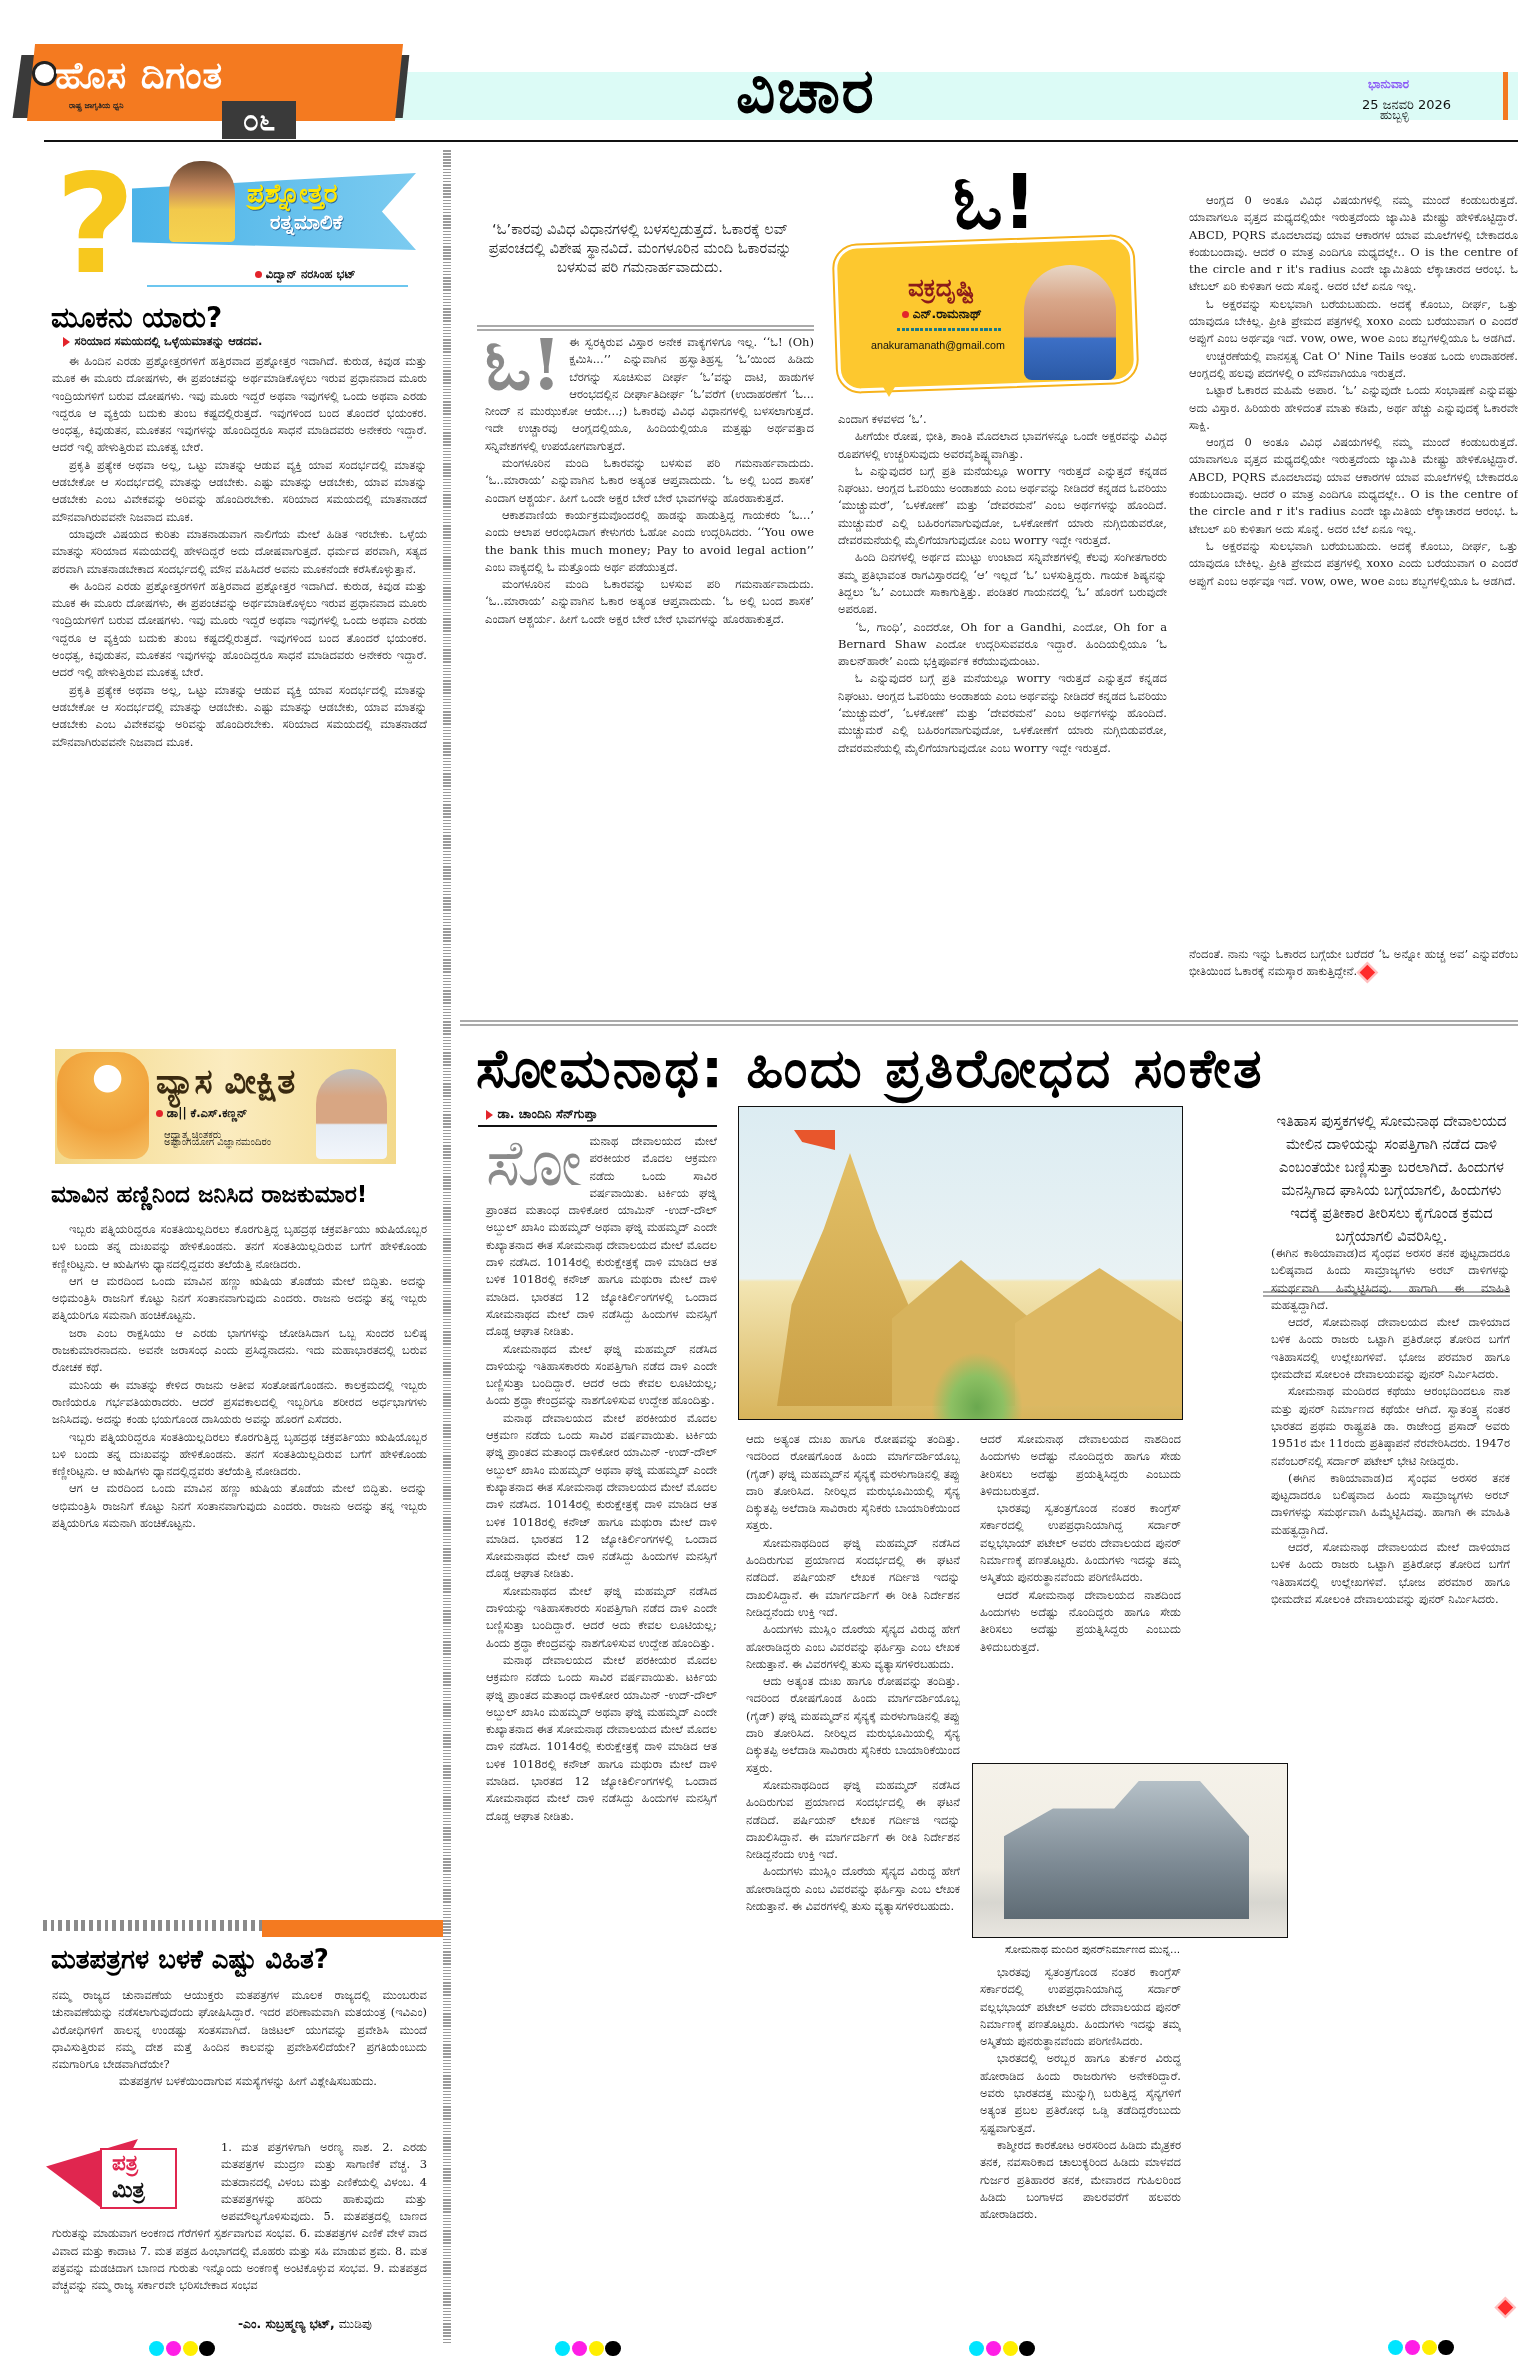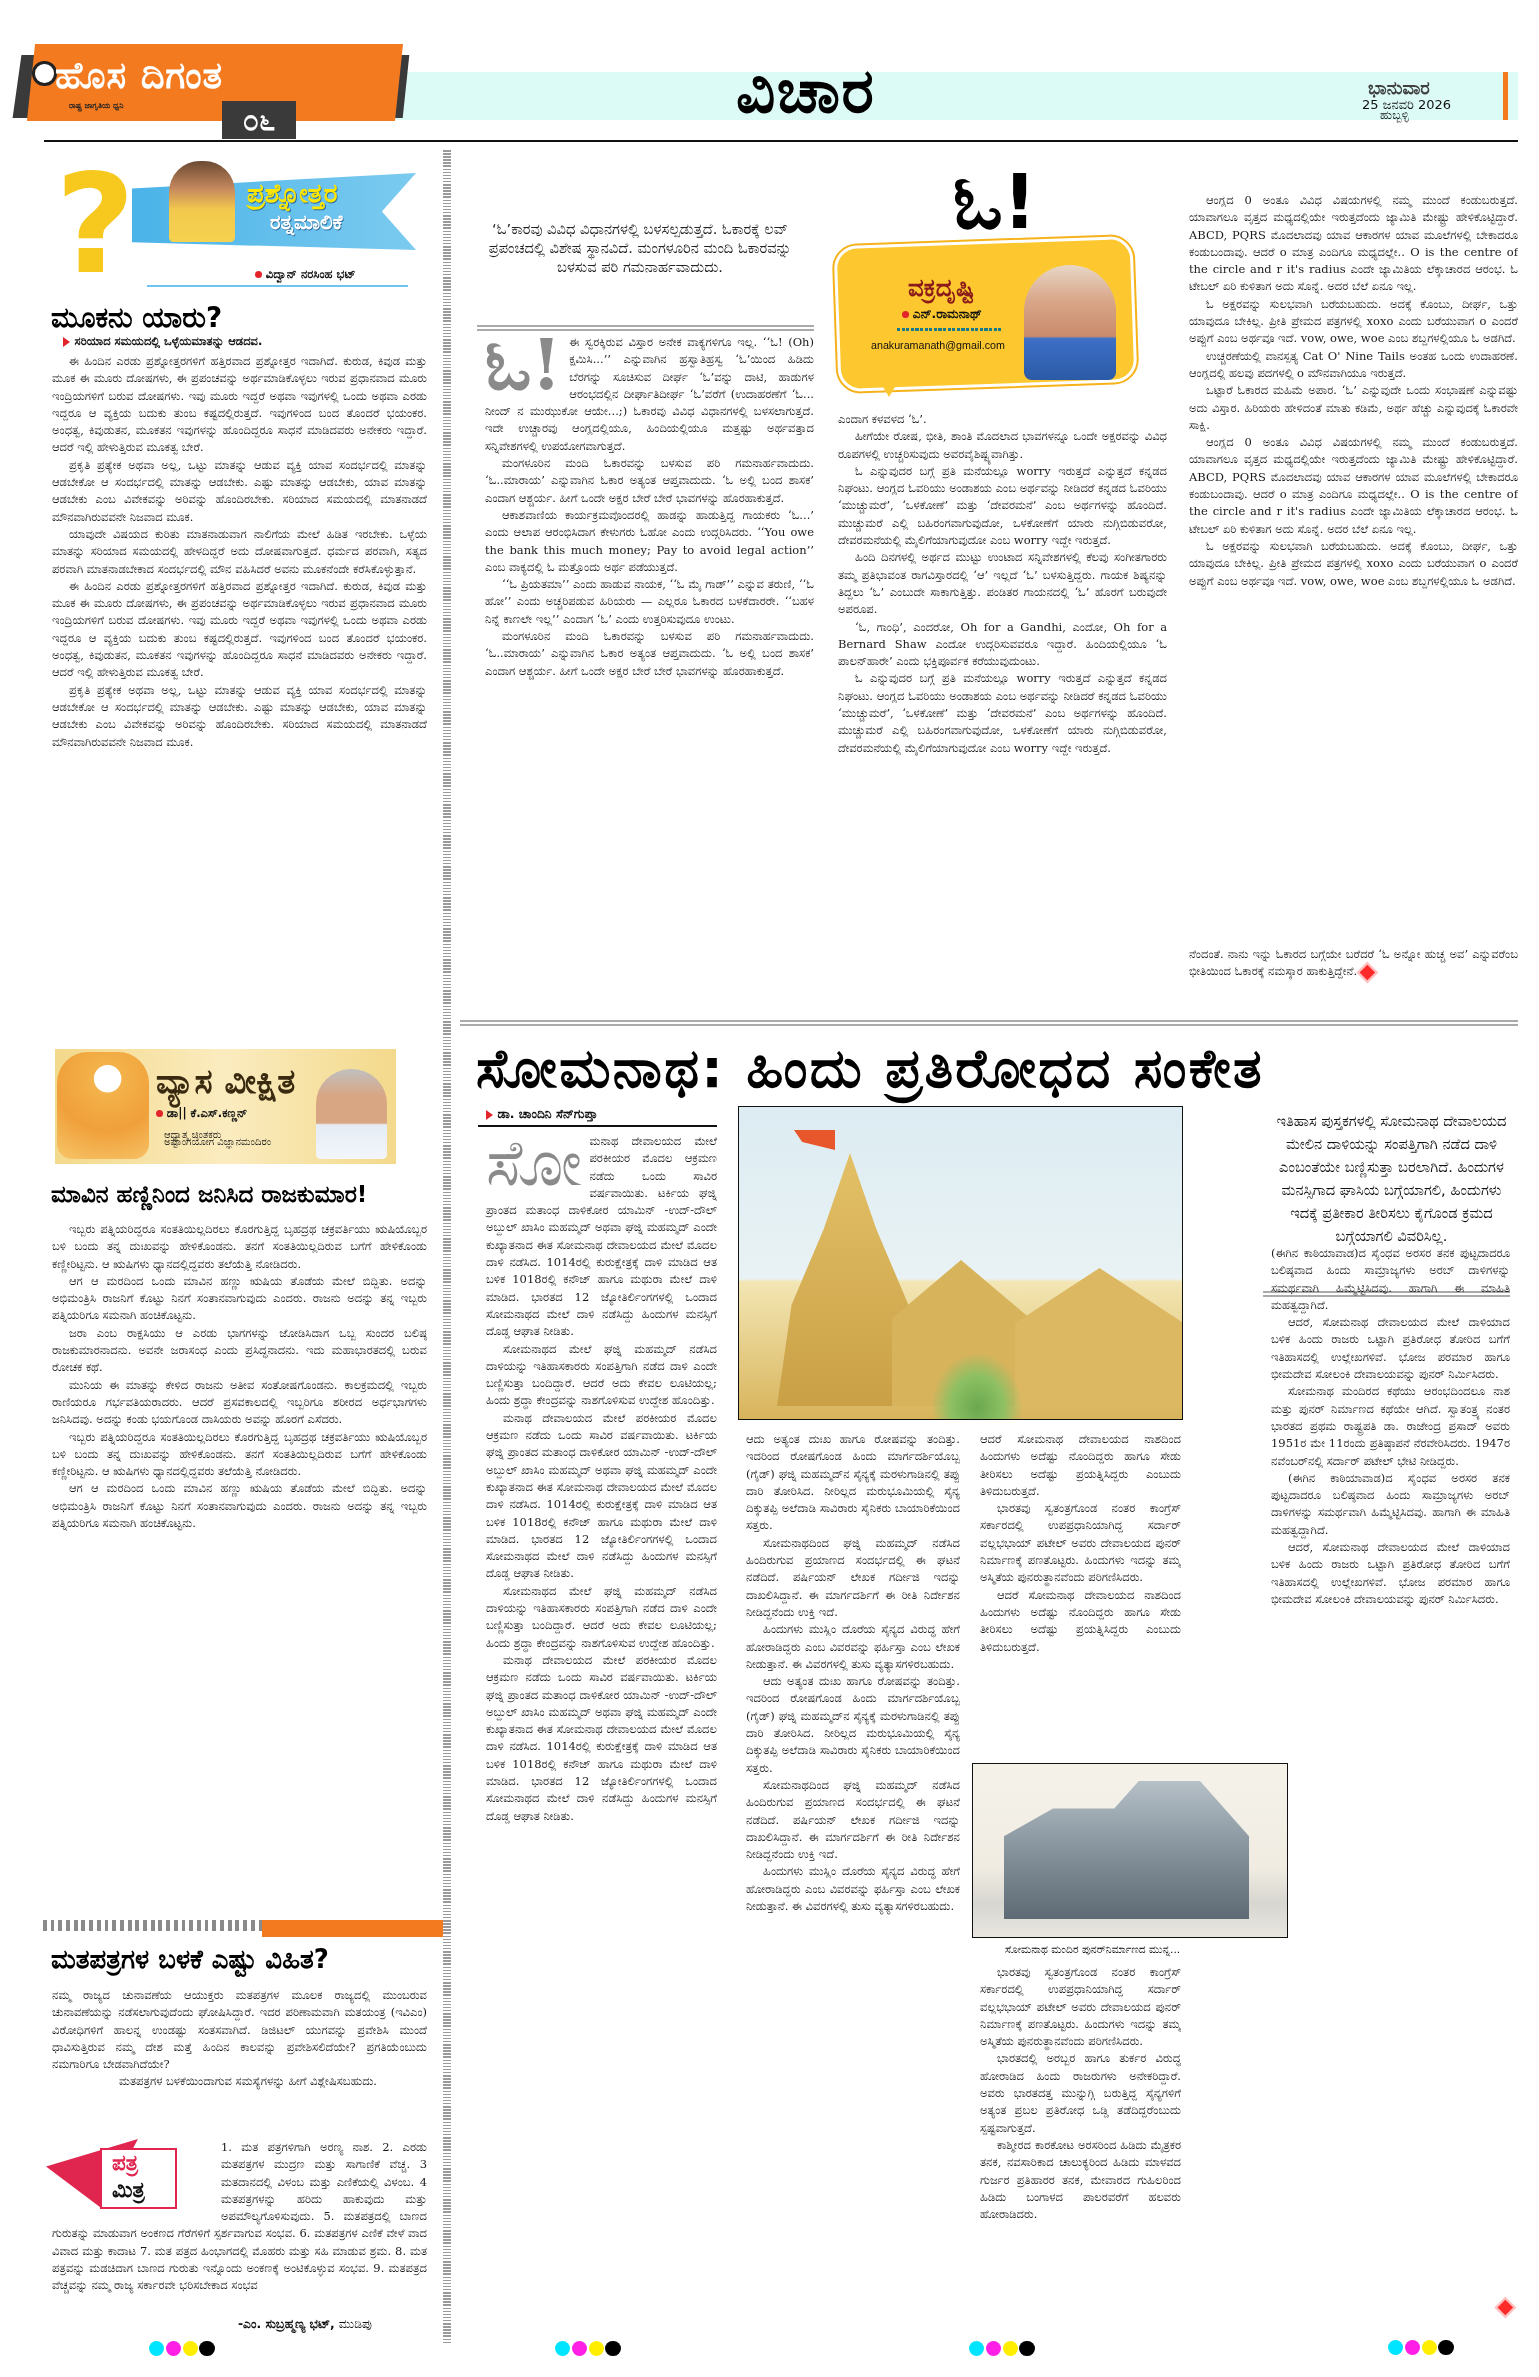--- a/index.html
+++ b/index.html
@@ -11,21 +11,21 @@
 .mh-band{position:absolute;left:100px;top:72px;width:1418px;height:48px;background:#dcfbf6;}
 .mh-orange-bar{position:absolute;left:1503px;top:72px;width:4.6px;height:48px;background:#f47a20;}
 .logo-back{position:absolute;left:17px;top:55px;width:90px;height:63px;background:#3a3a3a;transform:skewX(-8deg);}
 .logo-back2{position:absolute;left:383px;top:55px;width:23px;height:63px;background:#3a3a3a;transform:skewX(-6deg);}
 .logo-box{position:absolute;left:31px;top:44px;width:368px;height:77px;background:#f47a20;transform:skewX(-6deg);}
 .logo-text{position:absolute;left:55px;top:54px;font-size:37px;font-weight:bold;color:#fff;letter-spacing:0.8px;}
 .logo-emblem{position:absolute;left:32px;top:61px;width:24.5px;height:24.5px;border-radius:50%;background:#fff;border:3.1px solid #222;}
 .logo-tag{position:absolute;left:69px;top:101px;font-size:7.7px;color:#222;font-weight:bold;}
 .page-no{position:absolute;left:222px;top:101px;width:74px;height:38px;background:#3a3a3a;color:#fff;font-size:29px;font-weight:bold;text-align:center;line-height:38px;}
 .sec-title{position:absolute;left:736px;top:55px;font-size:61px;font-weight:bold;color:#000;letter-spacing:1.5px;}
-.mh-day{position:absolute;left:1368px;top:77px;font-size:18px;font-weight:bold;color:#404040;}
+.mh-day{position:absolute;left:1368px;top:77px;font-size:12px;font-weight:bold;color:#8b5cf6;}
 .mh-date{position:absolute;left:1362px;top:97px;font-size:13px;color:#111;}
 .mh-city{position:absolute;left:1380px;top:108px;font-size:12px;color:#111;}
 .mh-rule{position:absolute;left:44px;top:140px;width:1474px;height:1.5px;background:#111;}
 
 .vdiv{position:absolute;width:7.7px;background:repeating-linear-gradient(to bottom,#9a9a9a 0,#9a9a9a 1.5px,#fff 1.5px,#fff 3.1px);}
 .hrule{position:absolute;height:6.1px;background:linear-gradient(#aaa 0,#aaa 2.3px,#fff 2.3px,#fff 3.8px,#aaa 3.8px,#aaa 6.1px);}
 
 .body-text{font-size:11.5px;line-height:17.3px;text-align:justify;color:#1a1a1a;font-family:"DejaVu Serif",serif;}
 .body-text p{text-indent:17px;margin-bottom:0;}
 .col-text{overflow:hidden;}
@@ -179,21 +179,20 @@
   <div class="vk-deco"></div>
   <div class="vk-email">anakuramanath@gmail.com</div>
   <div class="vk-photo"></div>
 </div>
 
 <div class="abs body-text col-text" style="left:477px;top:334px;width:337px;height:636px;">
   <span class="dropcap-o">ಓ!</span>
   <p style="text-indent:0">ಈ ಸ್ವರಕ್ಕಿರುವ ವಿಸ್ತಾರ ಅನೇಕ ವಾಕ್ಯಗಳಿಗೂ ಇಲ್ಲ. ‘‘ಓ! (Oh) ಕ್ಷಮಿಸಿ...’’ ಎನ್ನುವಾಗಿನ ಹ್ರಸ್ವಾತಿಹ್ರಸ್ವ ‘ಓ’ಯಿಂದ ಹಿಡಿದು ಬೆರಗನ್ನು ಸೂಚಿಸುವ ದೀರ್ಘ ‘ಓ’ವನ್ನು ದಾಟಿ, ಹಾಡುಗಳ ಆರಂಭದಲ್ಲಿನ ದೀರ್ಘಾತಿದೀರ್ಘ ‘ಓ’ವರೆಗೆ (ಉದಾಹರಣೆಗೆ ‘ಓ... ನೀಂದ್ ನ ಮುಝುಕೋ ಆಯೇ...;) ಓಕಾರವು ವಿವಿಧ ವಿಧಾನಗಳಲ್ಲಿ ಬಳಸಲಾಗುತ್ತದೆ. ಇದೇ ಉಚ್ಚಾರವು ಆಂಗ್ಲದಲ್ಲಿಯೂ, ಹಿಂದಿಯಲ್ಲಿಯೂ ಮತ್ತಷ್ಟು ಅರ್ಥವತ್ತಾದ ಸನ್ನಿವೇಶಗಳಲ್ಲಿ ಉಪಯೋಗವಾಗುತ್ತದೆ.</p>
   <p>ಮಂಗಳೂರಿನ ಮಂದಿ ಓಕಾರವನ್ನು ಬಳಸುವ ಪರಿ ಗಮನಾರ್ಹವಾದುದು. ‘ಓ..ಮಾರಾಯ’ ಎನ್ನುವಾಗಿನ ಓಕಾರ ಅತ್ಯಂತ ಆಪ್ತವಾದುದು. ‘ಓ ಅಲ್ಲಿ ಬಂದ ಶಾಸಕ’ ಎಂದಾಗ ಆಶ್ಚರ್ಯ. ಹೀಗೆ ಒಂದೇ ಅಕ್ಷರ ಬೇರೆ ಬೇರೆ ಭಾವಗಳನ್ನು ಹೊರಹಾಕುತ್ತದೆ.</p>
   <p>ಆಕಾಶವಾಣಿಯ ಕಾರ್ಯಕ್ರಮವೊಂದರಲ್ಲಿ ಹಾಡನ್ನು ಹಾಡುತ್ತಿದ್ದ ಗಾಯಕರು ‘ಓ...’ ಎಂದು ಆಲಾಪ ಆರಂಭಿಸಿದಾಗ ಕೇಳುಗರು ಓಹೋ ಎಂದು ಉದ್ಗರಿಸಿದರು. ‘‘You owe the bank this much money; Pay to avoid legal action’’ ಎಂಬ ವಾಕ್ಯದಲ್ಲಿ ಓ ಮತ್ತೊಂದು ಅರ್ಥ ಪಡೆಯುತ್ತದೆ.</p>
-  <p>‘‘ಓ ಪ್ರಿಯತಮಾ’’ ಎಂದು ಹಾಡುವ ನಾಯಕ, ‘‘ಓ ಮೈ ಗಾಡ್’’ ಎನ್ನುವ ತರುಣಿ, ‘‘ಓ ಹೋ’’ ಎಂದು ಅಚ್ಚರಿಪಡುವ ಹಿರಿಯರು — ಎಲ್ಲರೂ ಓಕಾರದ ಬಳಕೆದಾರರೇ. ‘‘ಬಹಳ ನಿನ್ನೆ ಕಾಣಲೇ ಇಲ್ಲ’’ ಎಂದಾಗ ‘ಓ’ ಎಂದು ಉತ್ತರಿಸುವುದೂ ಉಂಟು.</p>
   <p>ಮಂಗಳೂರಿನ ಮಂದಿ ಓಕಾರವನ್ನು ಬಳಸುವ ಪರಿ ಗಮನಾರ್ಹವಾದುದು. ‘ಓ..ಮಾರಾಯ’ ಎನ್ನುವಾಗಿನ ಓಕಾರ ಅತ್ಯಂತ ಆಪ್ತವಾದುದು. ‘ಓ ಅಲ್ಲಿ ಬಂದ ಶಾಸಕ’ ಎಂದಾಗ ಆಶ್ಚರ್ಯ. ಹೀಗೆ ಒಂದೇ ಅಕ್ಷರ ಬೇರೆ ಬೇರೆ ಭಾವಗಳನ್ನು ಹೊರಹಾಕುತ್ತದೆ.</p>
 </div>
 <div class="abs body-text col-text" style="left:830px;top:411px;width:337px;height:560px;">
   <p style="text-indent:0">ಎಂದಾಗ ಕಳವಳದ ‘ಓ’.</p>
   <p>ಹೀಗೆಯೇ ರೋಷ, ಭೀತಿ, ಶಾಂತಿ ಮೊದಲಾದ ಭಾವಗಳನ್ನೂ ಒಂದೇ ಅಕ್ಷರವನ್ನು ವಿವಿಧ ರೂಪಗಳಲ್ಲಿ ಉಚ್ಚರಿಸುವುದು ಅವರವೈಶಿಷ್ಟ್ಯವಾಗಿತ್ತು.</p>
   <p>ಓ ಎನ್ನುವುದರ ಬಗ್ಗೆ ಪ್ರತಿ ಮನೆಯಲ್ಲೂ worry ಇರುತ್ತದೆ ಎನ್ನುತ್ತದೆ ಕನ್ನಡದ ನಿಘಂಟು. ಆಂಗ್ಲದ ಓವರಿಯು ಅಂಡಾಶಯ ಎಂಬ ಅರ್ಥವನ್ನು ನೀಡಿದರೆ ಕನ್ನಡದ ಓವರಿಯು ‘ಮುಚ್ಚುಮರೆ’, ‘ಒಳಕೋಣೆ’ ಮತ್ತು ‘ದೇವರಮನೆ’ ಎಂಬ ಅರ್ಥಗಳನ್ನು ಹೊಂದಿದೆ. ಮುಚ್ಚುಮರೆ ಎಲ್ಲಿ ಬಹಿರಂಗವಾಗುವುದೋ, ಒಳಕೋಣೆಗೆ ಯಾರು ನುಗ್ಗಿಬಿಡುವರೋ, ದೇವರಮನೆಯಲ್ಲಿ ಮೈಲಿಗೆಯಾಗುವುದೋ ಎಂಬ worry ಇದ್ದೇ ಇರುತ್ತದೆ.</p>
   <p>ಹಿಂದಿ ದಿನಗಳಲ್ಲಿ ಅರ್ಥದ ಮುಟ್ಟು ಉಂಟಾದ ಸನ್ನಿವೇಶಗಳಲ್ಲಿ ಕೆಲವು ಸಂಗೀತಗಾರರು ತಮ್ಮ ಪ್ರತಿಭಾವಂತ ರಾಗವಿಸ್ತಾರದಲ್ಲಿ ‘ಆ’ ಇಲ್ಲದೆ ‘ಓ’ ಬಳಸುತ್ತಿದ್ದರು. ಗಾಯಕ ಶಿಷ್ಯನನ್ನು ತಿದ್ದಲು ‘ಓ’ ಎಂಬುದೇ ಸಾಕಾಗುತ್ತಿತ್ತು. ಪಂಡಿತರ ಗಾಯನದಲ್ಲಿ ‘ಓ’ ಹೊರಗೆ ಬರುವುದೇ ಅಪರೂಪ.</p>
   <p>‘ಓ, ಗಾಂಧಿ’, ಎಂದರೋ, Oh for a Gandhi, ಎಂದೋ, Oh for a Bernard Shaw ಎಂದೋ ಉದ್ಗರಿಸುವವರೂ ಇದ್ದಾರೆ. ಹಿಂದಿಯಲ್ಲಿಯೂ ‘ಓ ಪಾಲನ್‌ಹಾರೇ’ ಎಂದು ಭಕ್ತಿಪೂರ್ವಕ ಕರೆಯುವುದುಂಟು.</p>
   <p>ಓ ಎನ್ನುವುದರ ಬಗ್ಗೆ ಪ್ರತಿ ಮನೆಯಲ್ಲೂ worry ಇರುತ್ತದೆ ಎನ್ನುತ್ತದೆ ಕನ್ನಡದ ನಿಘಂಟು. ಆಂಗ್ಲದ ಓವರಿಯು ಅಂಡಾಶಯ ಎಂಬ ಅರ್ಥವನ್ನು ನೀಡಿದರೆ ಕನ್ನಡದ ಓವರಿಯು ‘ಮುಚ್ಚುಮರೆ’, ‘ಒಳಕೋಣೆ’ ಮತ್ತು ‘ದೇವರಮನೆ’ ಎಂಬ ಅರ್ಥಗಳನ್ನು ಹೊಂದಿದೆ. ಮುಚ್ಚುಮರೆ ಎಲ್ಲಿ ಬಹಿರಂಗವಾಗುವುದೋ, ಒಳಕೋಣೆಗೆ ಯಾರು ನುಗ್ಗಿಬಿಡುವರೋ, ದೇವರಮನೆಯಲ್ಲಿ ಮೈಲಿಗೆಯಾಗುವುದೋ ಎಂಬ worry ಇದ್ದೇ ಇರುತ್ತದೆ.</p>
 </div>

